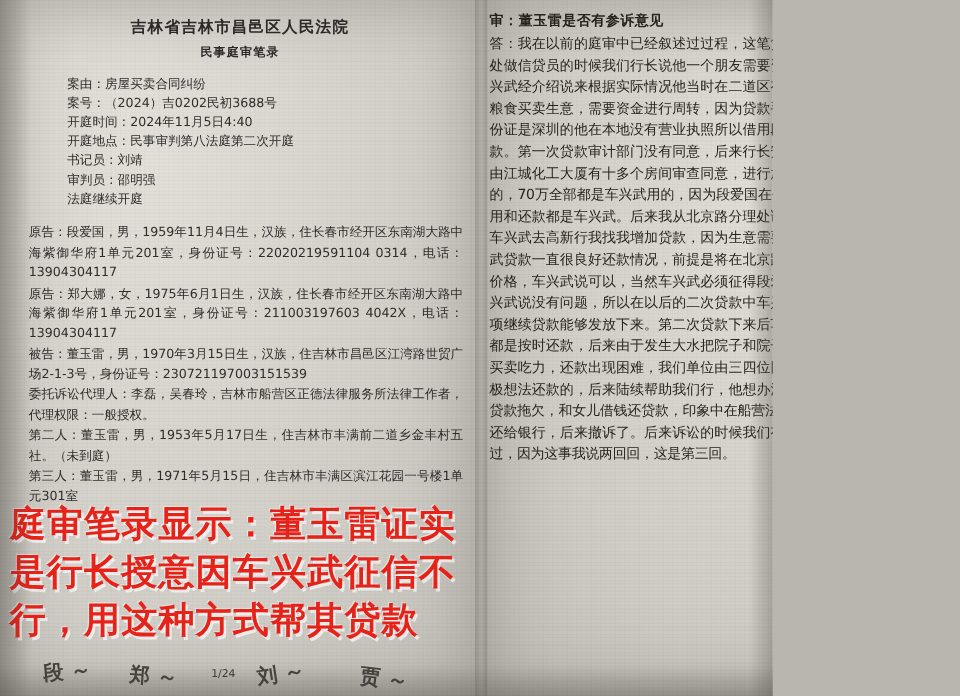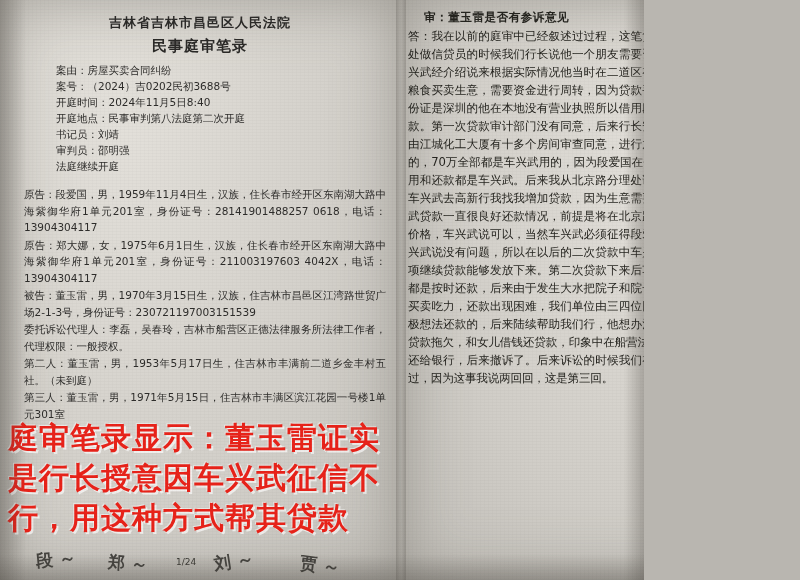--- a/index.html
+++ b/index.html
@@ -65,21 +65,21 @@
     left: 0;
     top: 14px;
     width: 400px;
     text-align: center;
     color: #2b2a28;
     font-family: "DejaVu Sans", sans-serif;
     font-weight: bold;
     letter-spacing: 1px;
   }
   .doc-head .line1 { font-size: 13px; }
-  .doc-head .line2 { font-size: 15px; margin-top: 5px; }
+  .doc-head .line2 { font-size: 10px; margin-top: 5px; }
 
   .meta {
     position: absolute;
     left: 56px;
     top: 62px;
     width: 330px;
     color: #2e2d2b;
     font-size: 10.5px;
     line-height: 16px;
   }
@@ -112,21 +112,20 @@
     text-align: justify;
     font-family: "DejaVu Sans", sans-serif;
     letter-spacing: -0.2px;
   }
   .body-right p {
     margin: 0 0 0.5px 0;
   }
   .body-right .q {
     font-weight: bold;
     letter-spacing: 0.5px;
-    margin-left: 16px;
   }
 
   
   .pgnum {
     position: absolute;
     color: #3a3934;
     font-size: 9px;
   }
   .pgnum-left { left: 176px; top: 557px; }
   .pgnum-right { left: 660px; top: 543px; }
@@ -195,29 +194,29 @@
   <div class="gutter"></div>
 
   <div class="doc-head">
     <div class="line1">吉林省吉林市昌邑区人民法院</div>
     <div class="line2">民事庭审笔录</div>
   </div>
 
   <div class="meta">
     <div>案由：房屋买卖合同纠纷</div>
     <div>案号：（2024）吉0202民初3688号</div>
-    <div>开庭时间：2024年11月5日8:40</div>
+    <div>开庭时间：2024年11月5日4:40</div>
     <div>开庭地点：民事审判第八法庭第二次开庭</div>
     <div>书记员：刘靖</div>
     <div>审判员：邵明强</div>
     <div>法庭继续开庭</div>
   </div>
 
   <div class="body-left">
-    <p>原告：段爱国，男，1959年11月4日生，汉族，住长春市经开区东南湖大路中海紫御华府1单元201室，身份证号：28141901488257 0618，电话：13904304117</p>
+    <p>原告：段爱国，男，1959年11月4日生，汉族，住长春市经开区东南湖大路中海紫御华府1单元201室，身份证号：22020219591104 0314，电话：13904304117</p>
     <p>原告：郑大娜，女，1975年6月1日生，汉族，住长春市经开区东南湖大路中海紫御华府1单元201室，身份证号：211003197603 4042X，电话：13904304117</p>
     <p>被告：董玉雷，男，1970年3月15日生，汉族，住吉林市昌邑区江湾路世贸广场2-1-3号，身份证号：230721197003151539</p>
     <p>委托诉讼代理人：李磊，吴春玲，吉林市船营区正德法律服务所法律工作者，代理权限：一般授权。</p>
     <p>第二人：董玉雷，男，1953年5月17日生，住吉林市丰满前二道乡金丰村五社。（未到庭）</p>
     <p>第三人：董玉雷，男，1971年5月15日，住吉林市丰满区滨江花园一号楼1单元301室</p>
   </div>
 
   <div class="pgnum pgnum-left">1/24</div>
 
   <div class="body-right">

